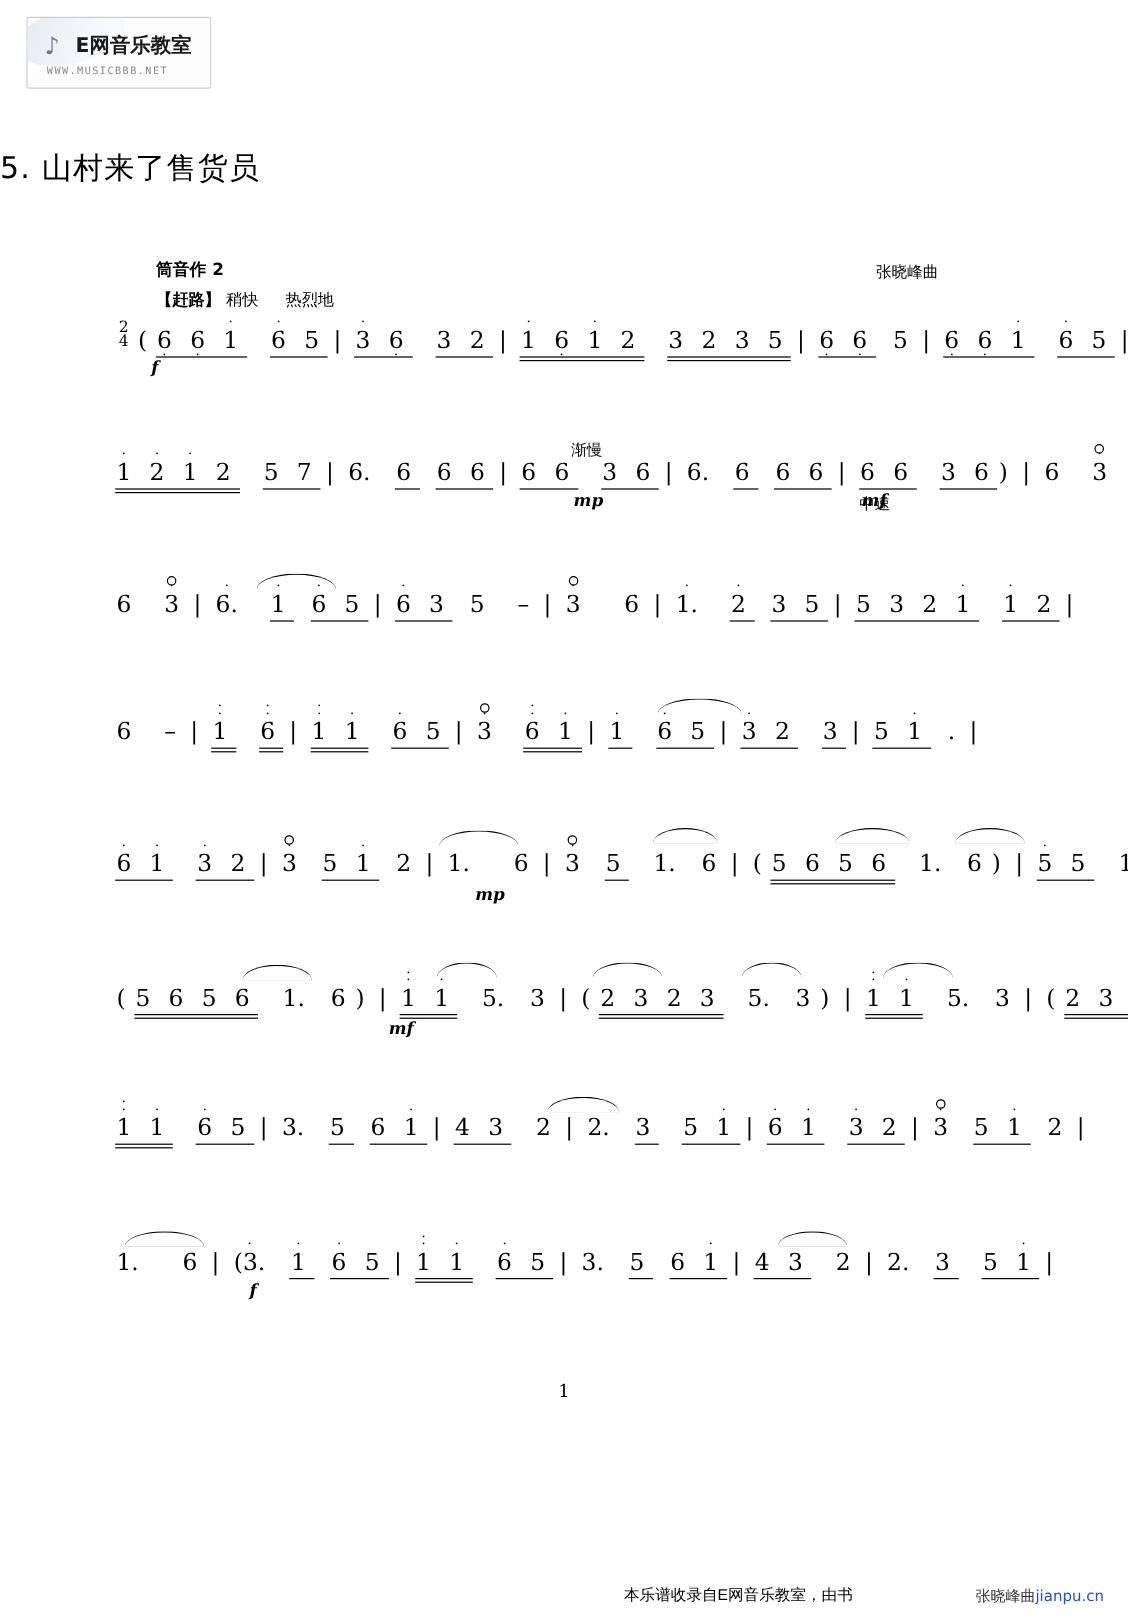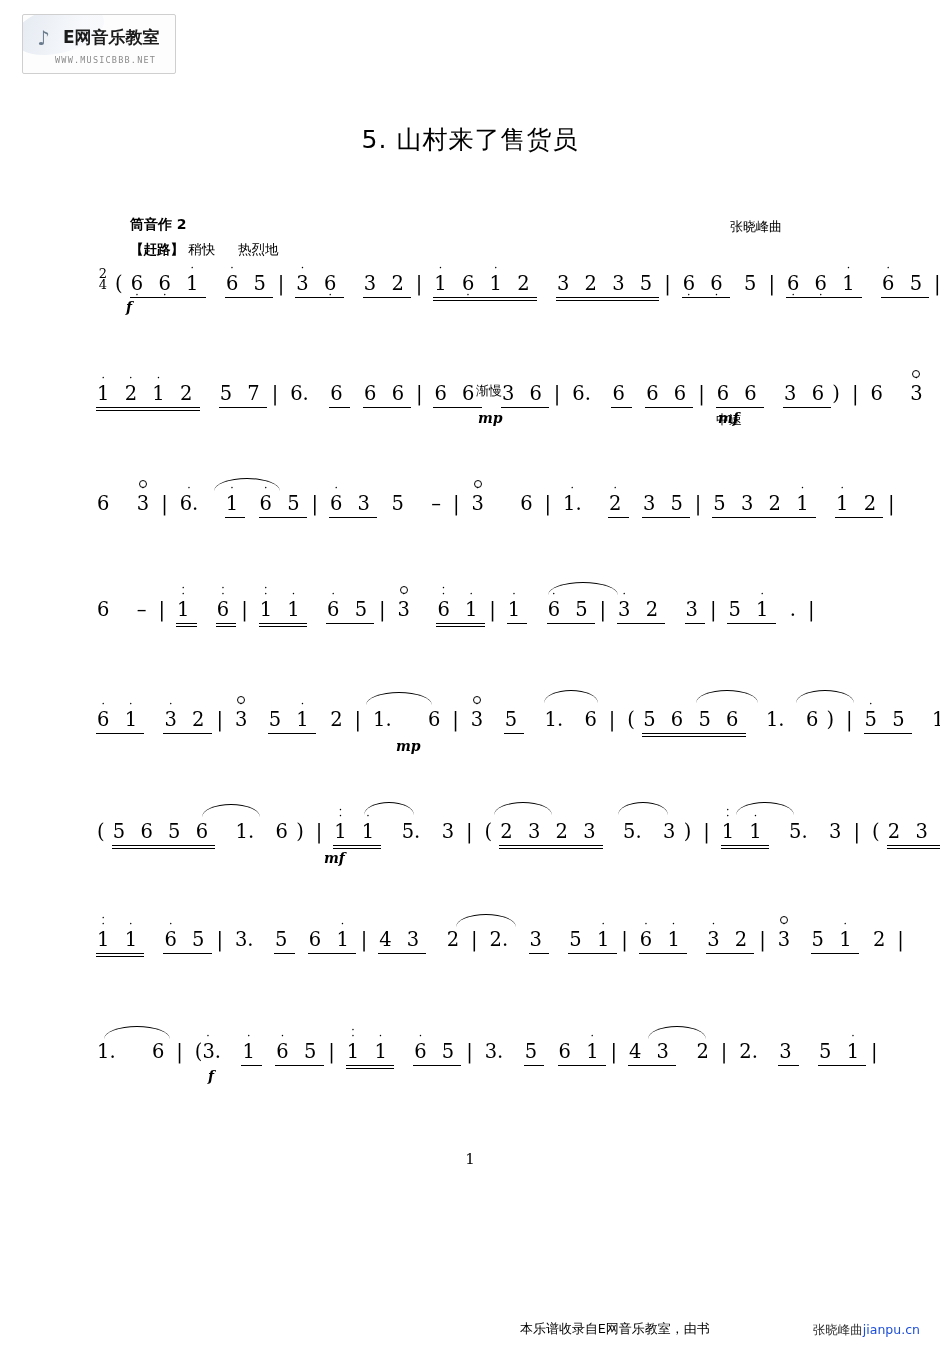--- a/index.html
+++ b/index.html
@@ -35,31 +35,31 @@
     font-family:"DejaVu Sans", sans-serif;
   }
   .logo-title{
     position:absolute; left:40px; top:11px;
     font-size:17px; font-weight:bold; letter-spacing:0px;
     font-family:"DejaVu Sans", sans-serif;
     color:#1b1b1b;
     white-space:nowrap;
   }
   .logo-url{
-    position:absolute; left:32px; top:40px;
+    position:absolute; left:16px; top:40px;
     font-size:8.5px; letter-spacing:1.2px;
     color:#8b8b8b;
     font-family:"DejaVu Sans Mono", monospace;
     white-space:nowrap;
   }
 
   
   .doc-title{
     position:absolute; top:123px; left:0; width:100%;
-    text-align:center;
+    text-align:left;
     font-size:25px;
     letter-spacing:1px;
     font-family:"DejaVu Sans", sans-serif;
   }
 
   
   .meta-left{
     position:absolute; left:130px; top:216px;
     font-size:14px; font-weight:bold;
     font-family:"DejaVu Sans", sans-serif;
@@ -162,21 +162,21 @@
   
   .pageno{
     position:absolute; left:0; width:100%; top:1150px;
     text-align:center; font-size:15px;
     font-family:"DejaVu Serif", serif;
   }
   
   .footer-note{
     position:absolute; left:520px; top:1320px;
     font-size:13px;
-    font-family:Liberation Mono, monospace;
+    font-family:Liberation Sans, sans-serif;
   }
   .footer-site{
     position:absolute; right:20px; top:1322px;
     font-size:12.5px;
     font-family:"DejaVu Sans", sans-serif;
     color:#333;
   }
   .footer-site .blue{ color:#1d4ed8; }
 </style>
 </head>
@@ -259,21 +259,21 @@
     <span class="bar"></span>
     
     <span class="gap"></span>
     
     
   </div>
   <div class="dyn" style="left:30px; top:27px;">f</div>
 </div>
 
 <div class="system" style="top:382px;">
-  <div class="above" style="left:380px; top:-16px;margin-top:16px;">渐慢</div>
+  <div class="above" style="left:380px; top:-16px;">渐慢</div>
   <div class="above" style="left:620px; top:-16px;margin-top:45px;">中速</div>
   <div class="notes">
     <span class="u2">
       <span class="n">1<span class="d-up">·</span></span><span class="gap-s"></span>
       <span class="n">2<span class="d-up">·</span></span><span class="gap-s"></span>
       <span class="n">1<span class="d-up">·</span></span><span class="gap-s"></span>
       <span class="n">2</span>
     </span>
     <span class="gap"></span>
     <span class="u1">

